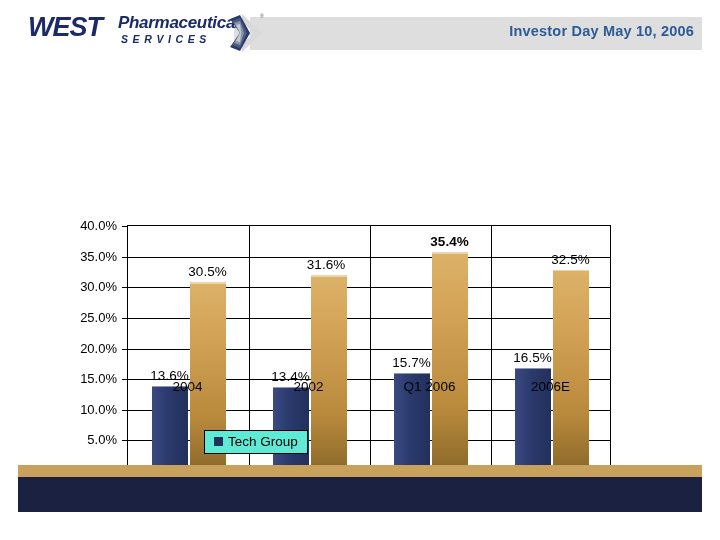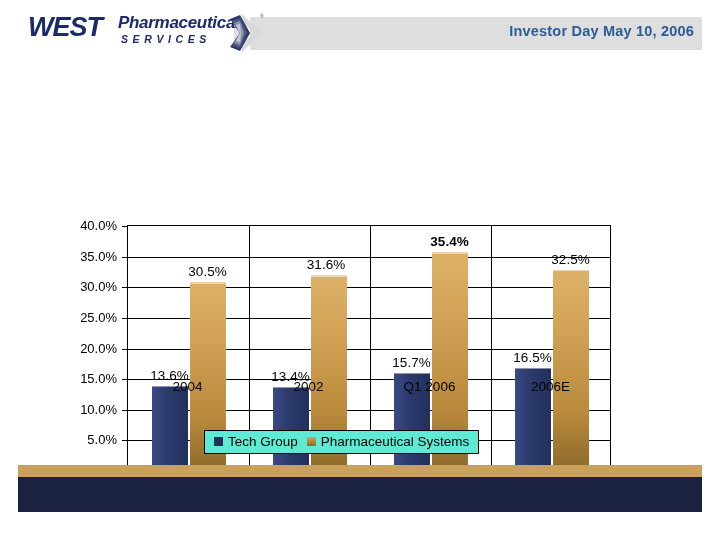--- a/index.html
+++ b/index.html
@@ -219,23 +219,19 @@
       <div style="left: 308.5px; top: 0px;">2002</div>
       <div style="left: 429.5px; top: 0px;">Q1 2006</div>
       <div style="left: 550.5px; top: 0px;">2006E</div>
     </div>
 
   <div id="legend">
       <div class="legend-item">
         <span class="swatch tech"></span>
         <span class="legend-label">Tech Group</span>
       </div>
-      <div class="legend-item">
-        <span class="swatch pharma"></span>
-        <span class="legend-label">Pharmaceutical Systems</span>
-      </div>
     </div>
 </div>
 
 <div id="footer">
   <div id="footer-gold"></div>
   <div id="footer-navy"></div>
 </div>
 
 </body></html>

